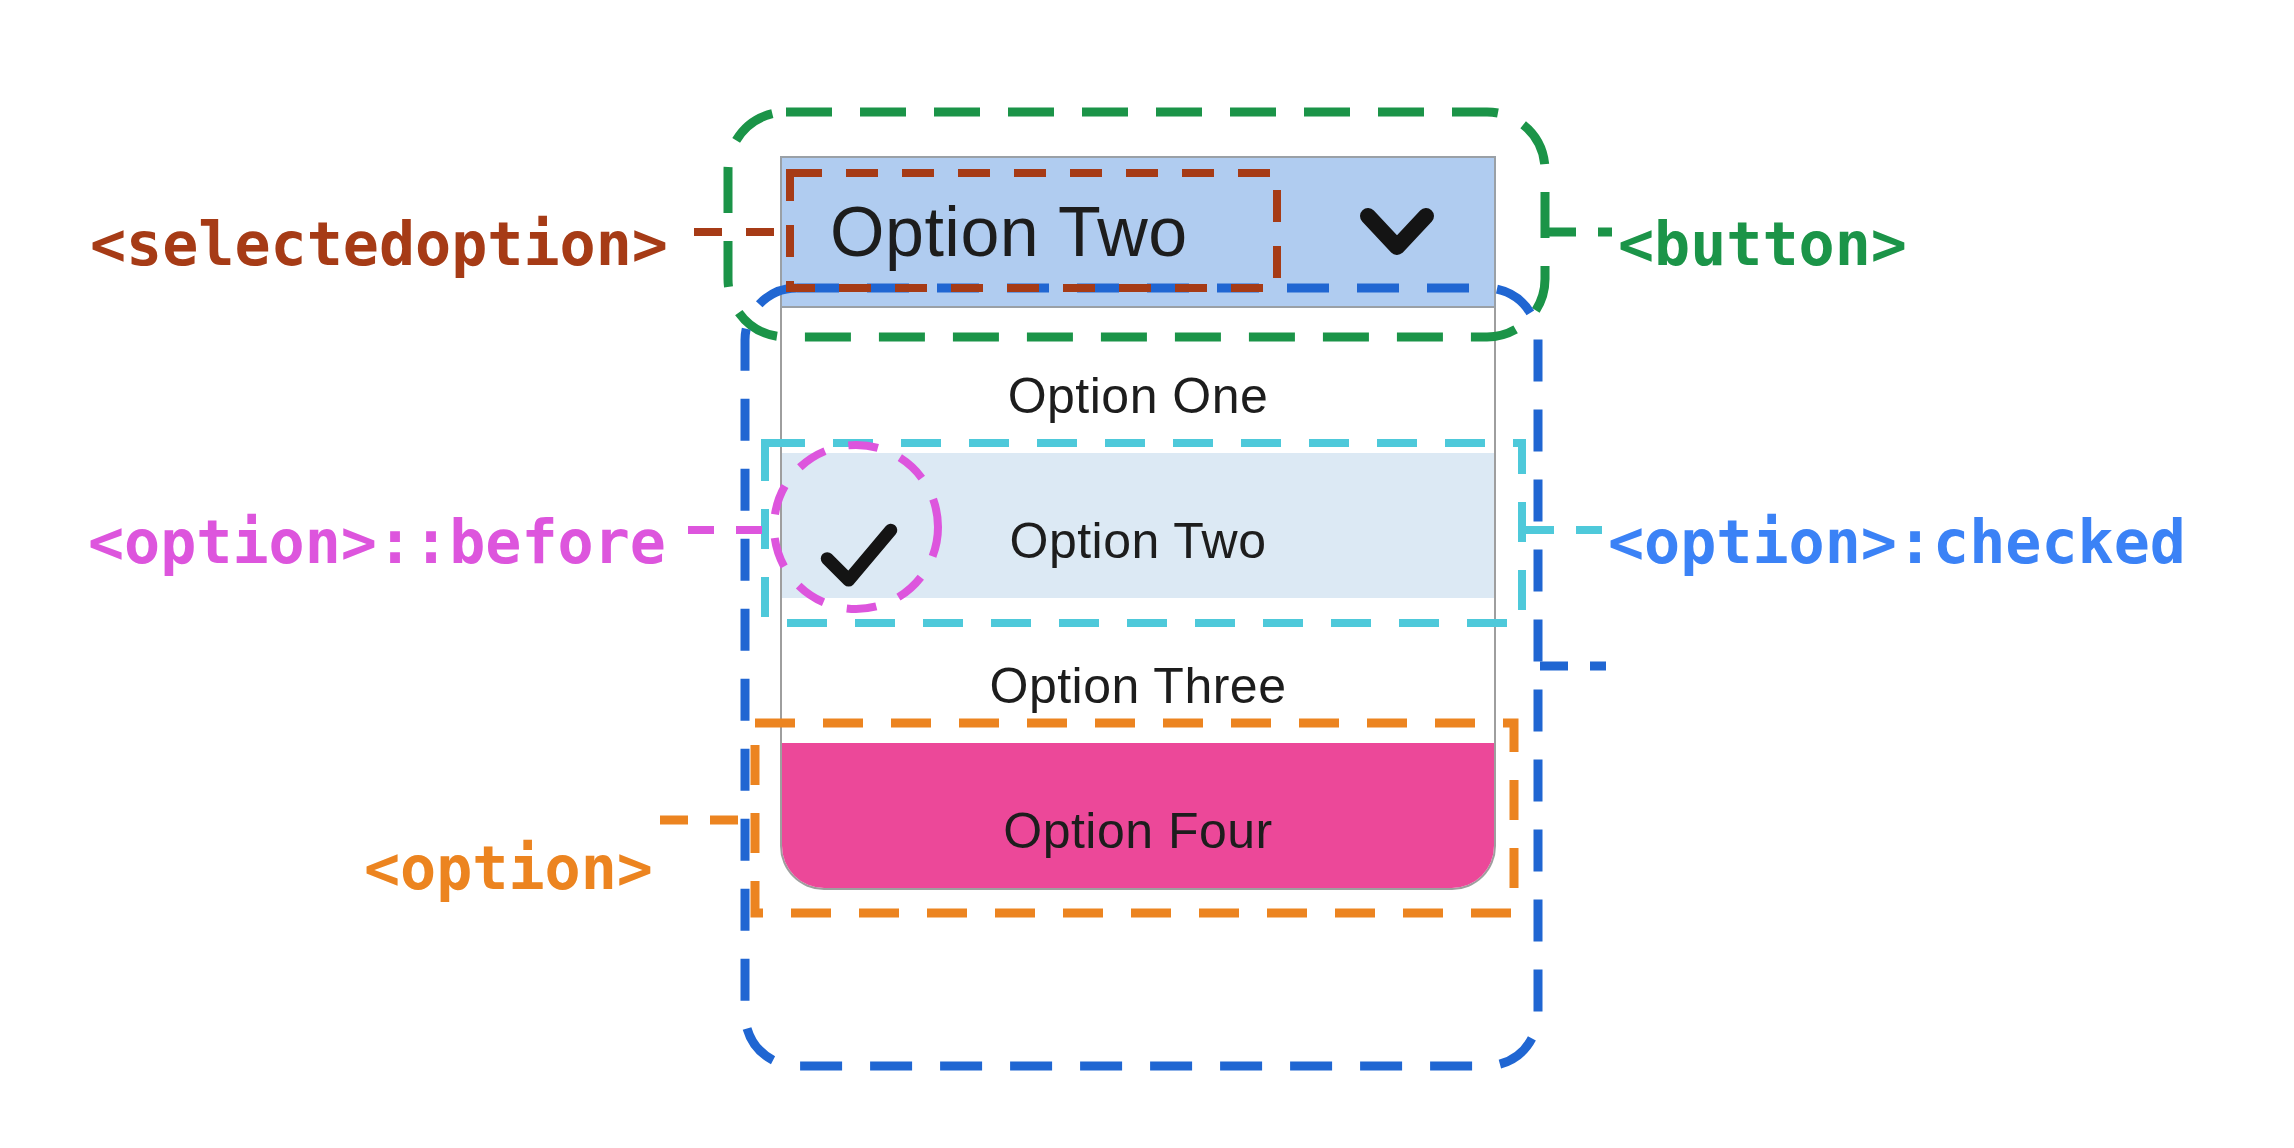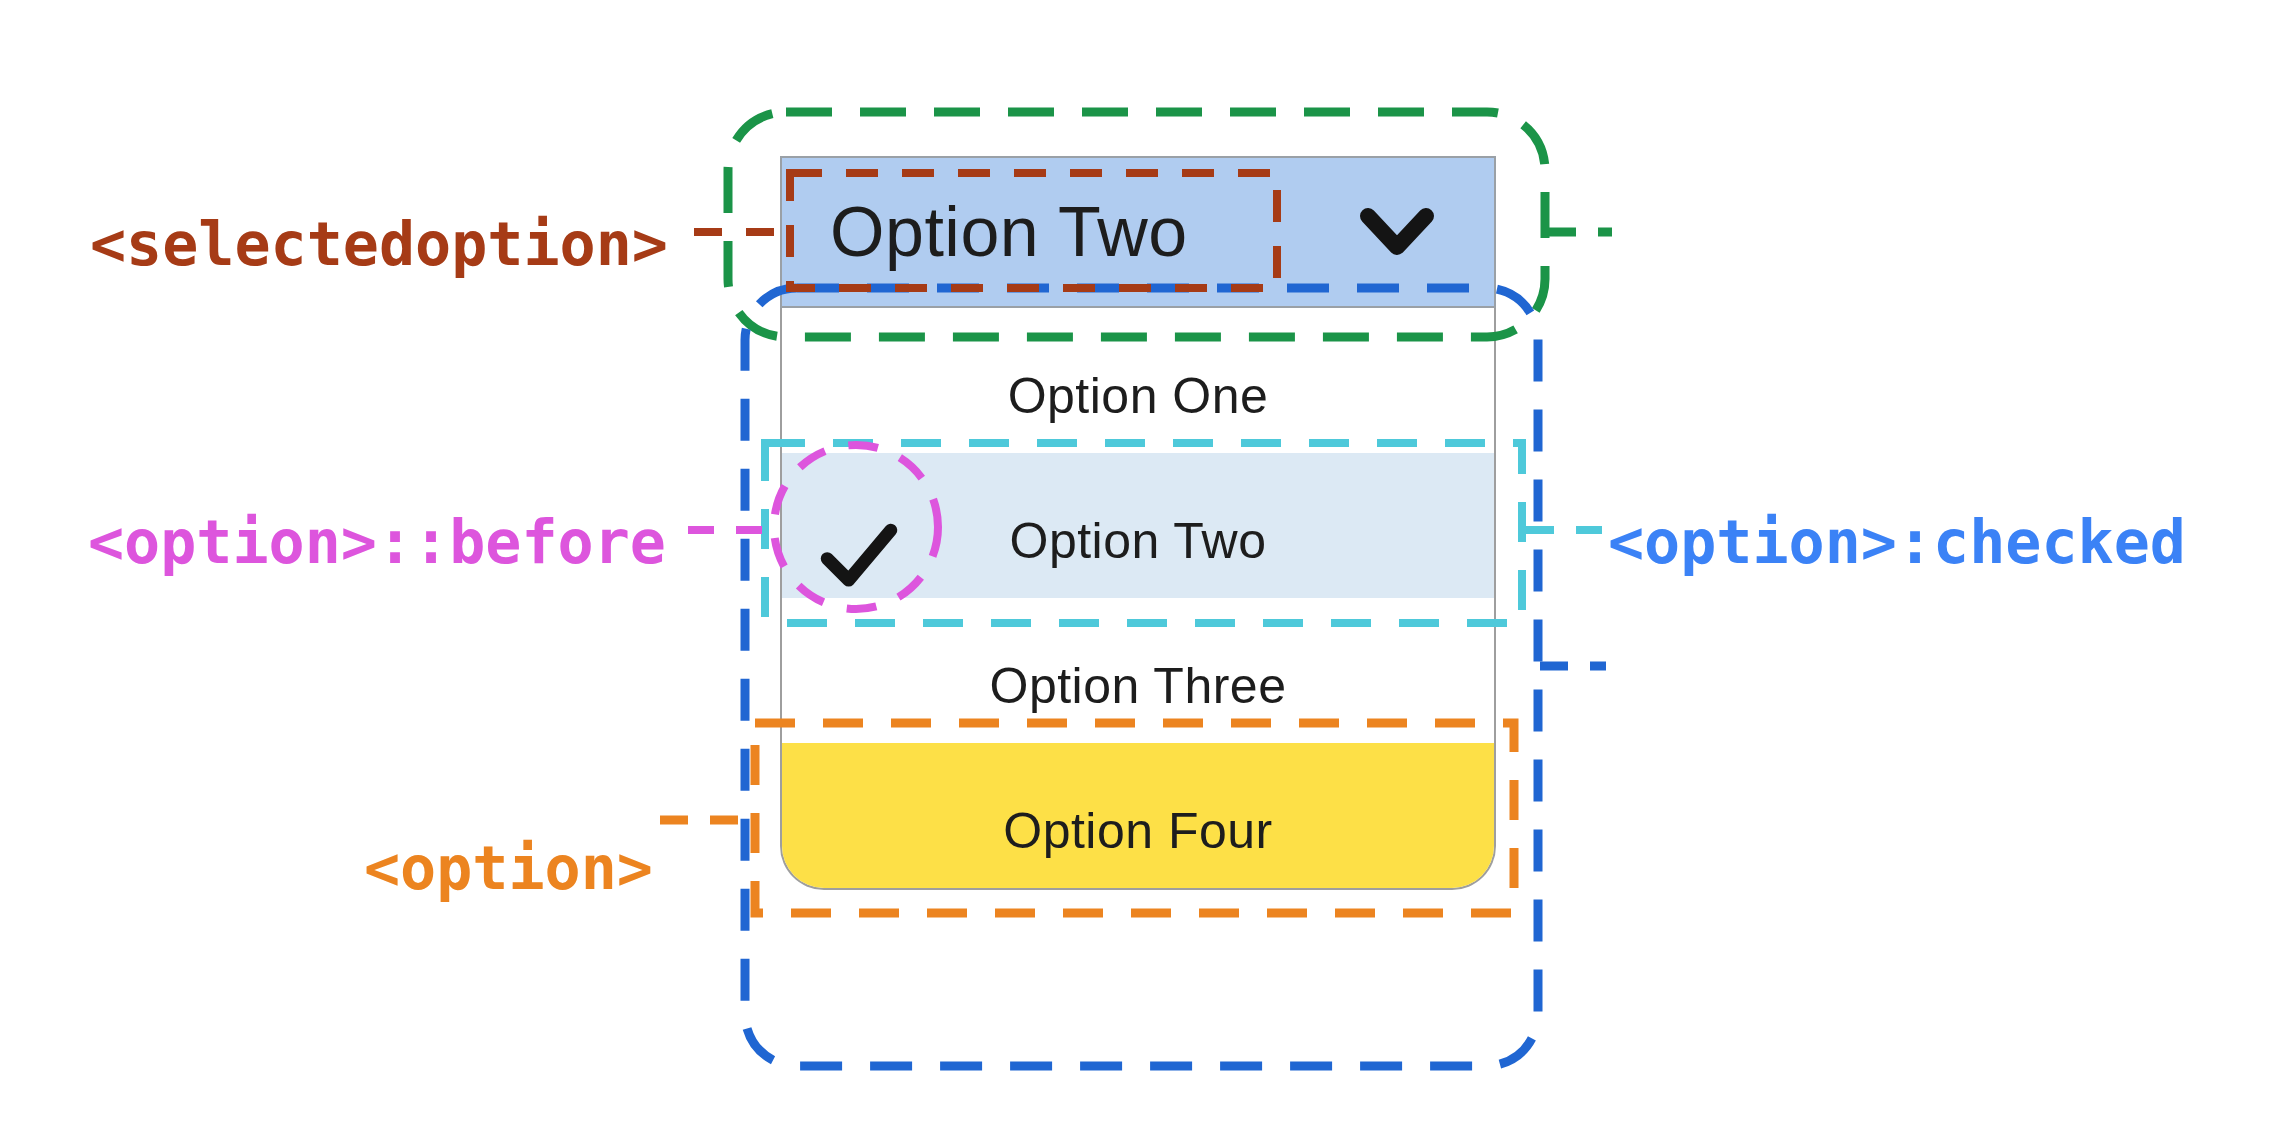--- a/index.html
+++ b/index.html
@@ -46,21 +46,21 @@
         <span class="check-wrap">
           <svg width="86" height="78" viewBox="0 0 100 90">
             <path d="M13 48 L38 73 L87 15" fill="none" stroke="#141414" stroke-width="15" stroke-linecap="round" stroke-linejoin="round"></path>
           </svg>
         </span>
         <span>Option Two</span>
       </div>
       <div class="opt">
         <span>Option Three</span>
       </div>
-      <div class="opt" style="background-color: #fde047;">
+      <div class="opt" style="background-color: #ec4899;">
         <span>Option Four</span>
       </div>
     </div>
   </div>
 
   <svg class="overlay" viewBox="0 0 2294 1148">
 
     <rect x="728" y="112" width="817" height="225" rx="58" fill="none" stroke-width="9" stroke-dasharray="46 28" stroke="#1b9448"></rect>
 
     <rect x="745" y="288" width="793" height="778" rx="52" fill="none" stroke-width="9" stroke-dasharray="42 28" stroke="#2066d2"></rect>
@@ -75,17 +75,18 @@
 
     <line x1="694" y1="232" x2="788" y2="232" stroke-width="8" stroke-dasharray="28 24" stroke="#a63b16"></line>
     <line x1="1548" y1="232" x2="1612" y2="232" stroke-width="9" stroke-dasharray="28 22" stroke="#1b9448"></line>
     <line x1="688" y1="530" x2="770" y2="530" stroke-width="8" stroke-dasharray="26 22" stroke="#dd55dd"></line>
     <line x1="1526" y1="530" x2="1602" y2="530" stroke-width="8" stroke-dasharray="28 22" stroke="#4ec9da"></line>
     <line x1="1540" y1="666" x2="1606" y2="666" stroke-width="9" stroke-dasharray="28 22" stroke="#2066d2"></line>
     <line x1="660" y1="820" x2="752" y2="820" stroke-width="9" stroke-dasharray="28 22" stroke="#ec8420"></line>
   </svg>
 
   <div class="tag-label" style="left: 90px; top: 202px; color: rgb(166, 59, 22);">&lt;selectedoption&gt;</div>
+  <div class="tag-label" style="left: 1618px; top: 202px; color: rgb(27, 148, 72);">&lt;button&gt;</div>
   <div class="tag-label" style="left: 88px; top: 500px; color: rgb(221, 85, 221);">&lt;option&gt;::before</div>
   <div class="tag-label" style="left: 1608px; top: 500px; color: #3b82f6;">&lt;option&gt;:checked</div>
   <div class="tag-label" style="left: 364px; top: 826px; color: rgb(236, 132, 32);">&lt;option&gt;</div>
 
 </div>
 
 </body></html>

